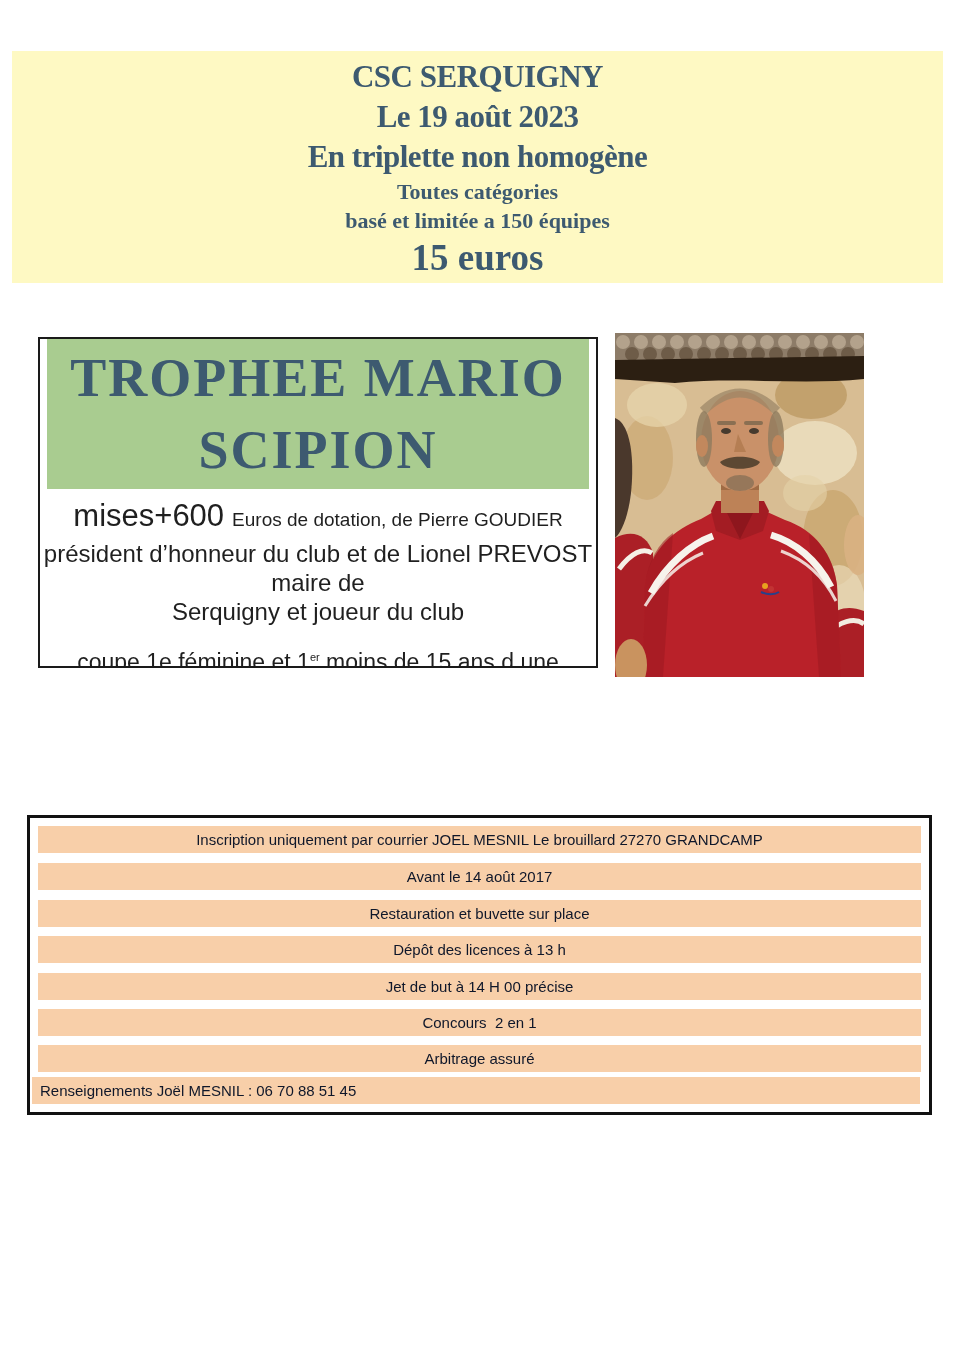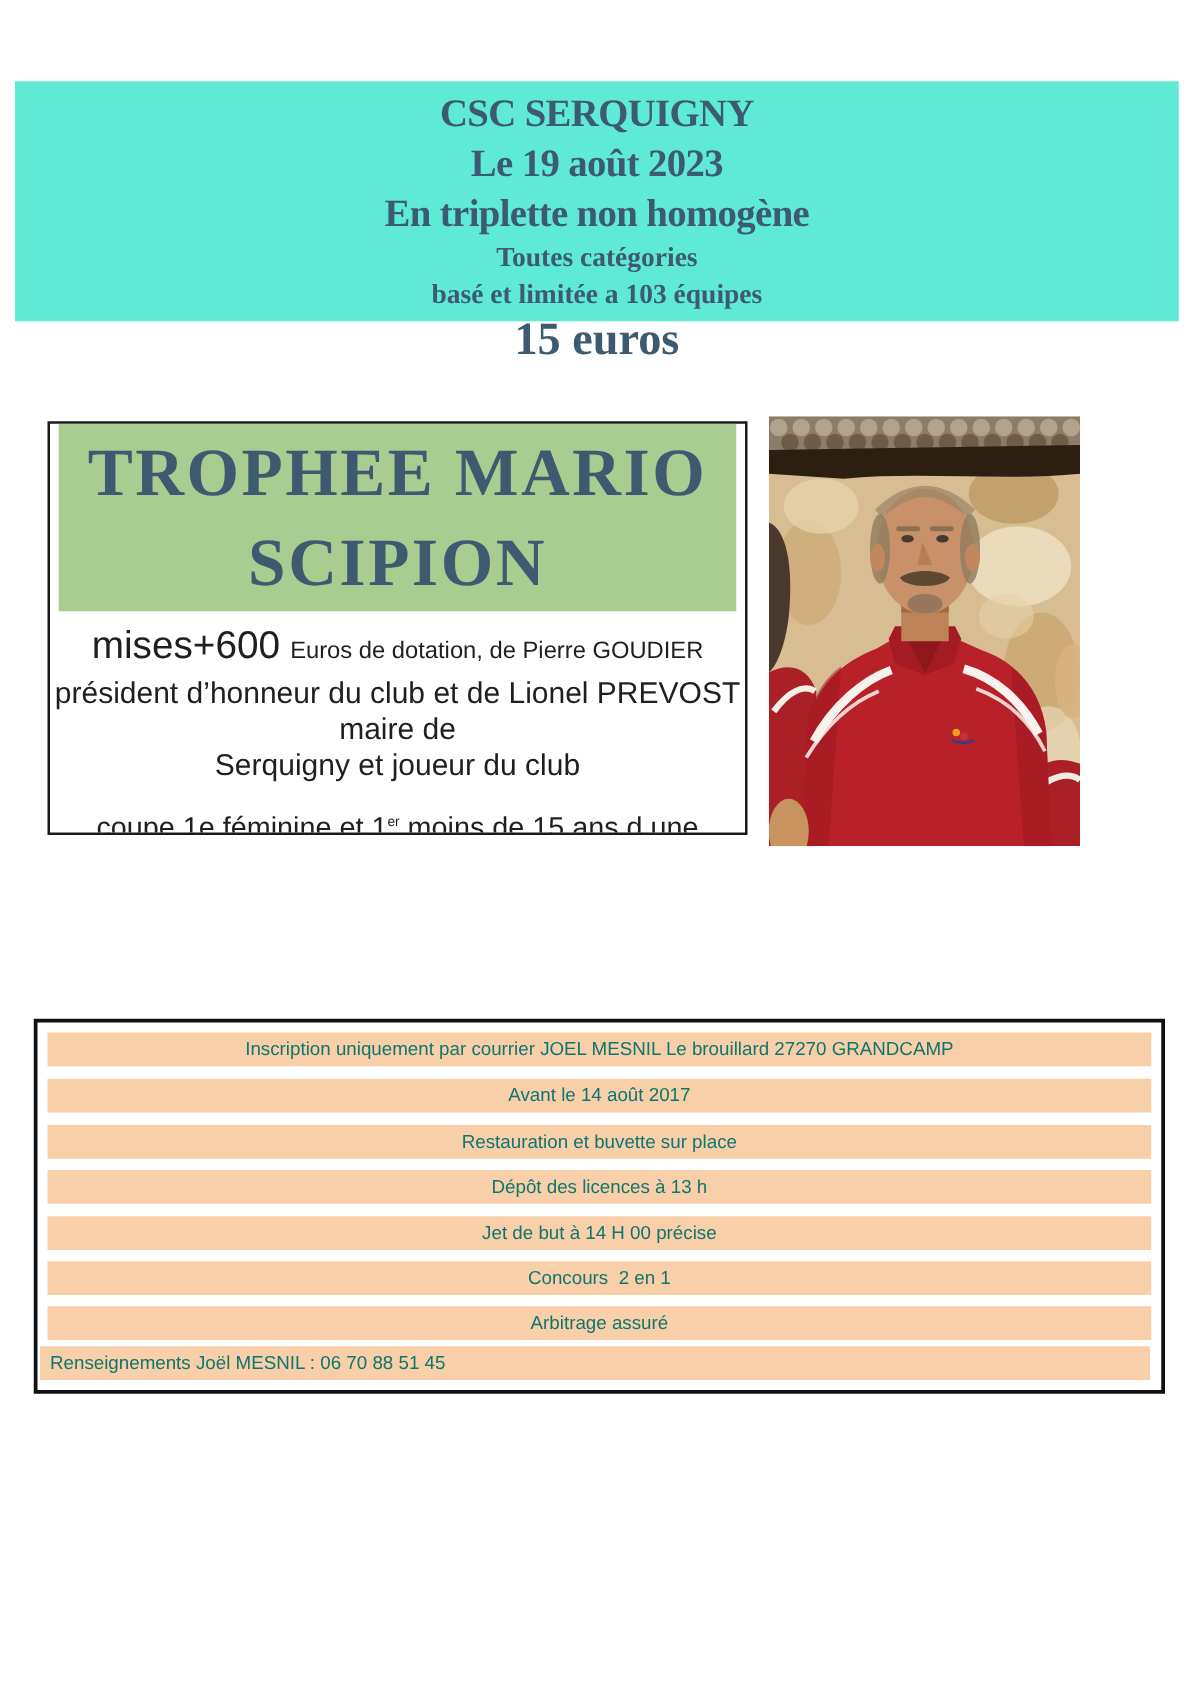--- a/index.html
+++ b/index.html
@@ -5,22 +5,22 @@
   * { margin:0; padding:0; box-sizing:border-box; }
   html,body { background:#ffffff; }
   body {
     width:959px; height:1357px; position:relative;
     font-family:"Liberation Sans", sans-serif;
     color:#1f1f1f;
   }
 
   
   .banner {
-    position:absolute; left:12px; top:65px; width:931px; height:192px;
-    background:#5eead4; text-align:center;
+    position:absolute; left:12px; top:51px; width:931px; height:232px;
+    background:#fef9c3; text-align:center;
     font-family:"Liberation Serif", serif; font-weight:bold;
     color:#3d5a70; padding-top:6px;
   }
   .banner .l-big { font-size:31px; line-height:40px; letter-spacing:-0.5px; }
   .banner .l-med { font-size:22px; line-height:29px; }
   .banner .l-xl  { font-size:37px; line-height:46px; }
 
   
   .trophy-box {
     position:absolute; left:38px; top:337px; width:560px; height:331px;
@@ -49,40 +49,40 @@
 
   
   .info-box {
     position:absolute; left:27px; top:815px; width:905px; height:300px;
     border:3px solid #111111; background:#ffffff;
   }
   .bar {
     position:absolute; left:8px; right:8px; height:27px;
     background:#f8cfa9; text-align:center;
     font-size:15px; line-height:27px; white-space:pre-wrap;
-    color:#0f766e;
+    color:#0f172a;
   }
   .bar.r0 { top:8px; }
   .bar.r1 { top:45px; }
   .bar.r2 { top:82px; }
   .bar.r3 { top:118px; }
   .bar.r4 { top:155px; }
   .bar.r5 { top:191px; }
   .bar.r6 { top:227px;text-align:center; }
   .bar.r7 { top:259px; left:2px; right:9px; text-align:left; padding-left:8px; }
 </style>
 </head>
 <body>
 
 <header class="banner">
   <div class="l-big">CSC SERQUIGNY</div>
   <div class="l-big">Le 19 août 2023</div>
   <div class="l-big">En triplette non homogène</div>
   <div class="l-med">Toutes catégories</div>
-  <div class="l-med">basé et limitée a 103 équipes</div>
+  <div class="l-med">basé et limitée a 150 équipes</div>
   <div class="l-xl">15 euros</div>
 </header>
 
 <section class="trophy-box">
   <div class="trophy-header">
     <div>TROPHEE MARIO</div>
     <div>SCIPION</div>
   </div>
   <div class="dotation-line1">
     <span class="dotation-lead">mises+600</span><span class="dotation-rest">Euros de dotation, de Pierre GOUDIER</span>

